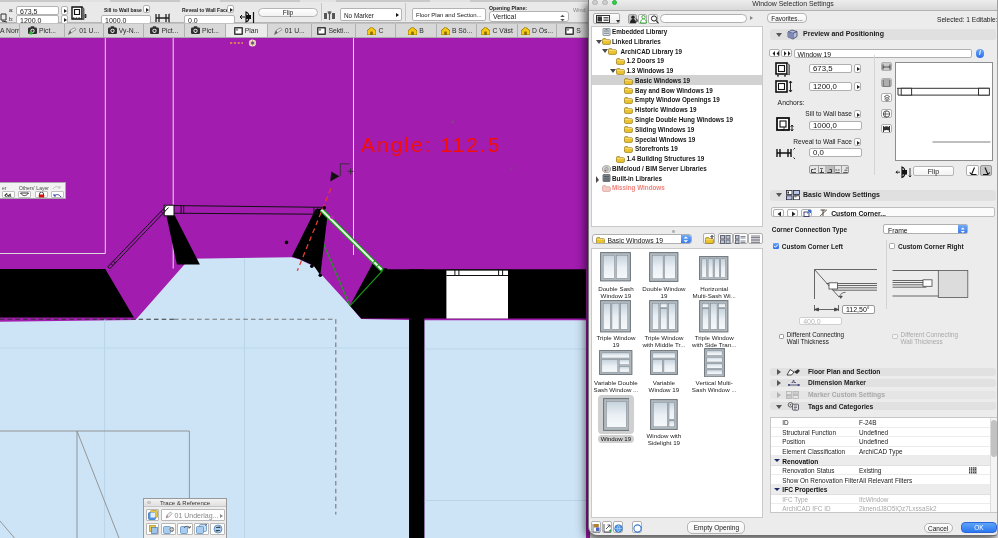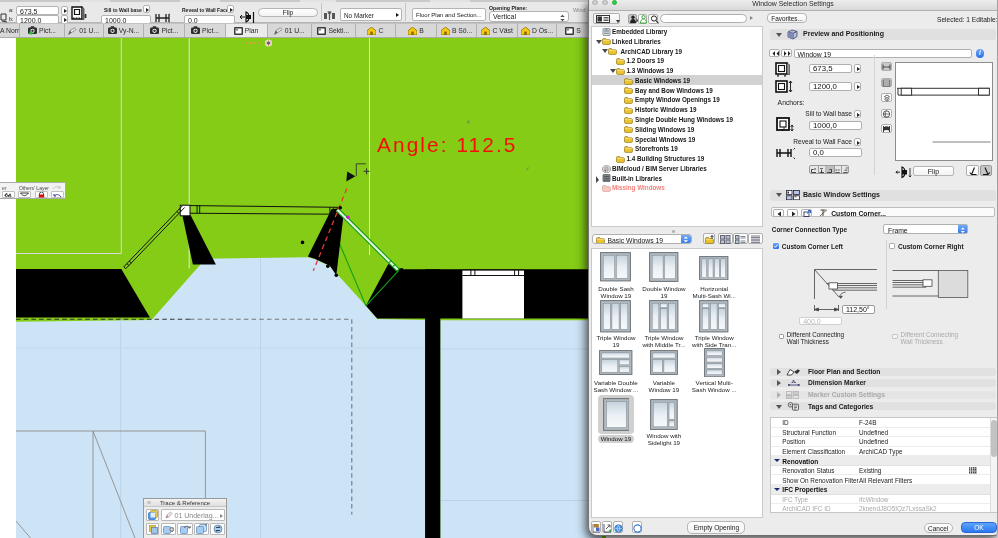--- a/index.html
+++ b/index.html
@@ -17,21 +17,21 @@
 .tb-lbl { position:absolute; font-size:7px; color:#222; white-space:nowrap; }
 .tri-r { position:absolute; width:0; height:0; border-top:2.5px solid transparent;
   border-bottom:2.5px solid transparent; border-left:3.5px solid #222; }
 
 #tabbar { left:0; top:23px; width:998px; height:15px; background:#d8d8d8;
   border-top:1px solid #c2c2c2; border-bottom:1px solid #ababab; }
 .tab { position:absolute; top:0; height:13px; border-right:1px solid #b0b0b0;
   font-size:6.8px; color:#2a2a2a; white-space:nowrap; overflow:hidden;
   display:flex; align-items:center; justify-content:center; }
 
-#canvas { left:16px; top:38px; width:590px; height:500px; background:#84cc16; }
+#canvas { left:0; top:38px; width:590px; height:500px; background:#a21caf; }
 
 .pal { position:absolute; background:#ececec; border:1px solid #a9a9a9; }
 
 #dialog { left:588px; top:0; width:410px; height:535.5px; background:#ececec; overflow:hidden;
   border-left:1px solid #777; border-bottom:1px solid #6e6e6e;
   border-right:1px solid #9f9f9f;
   border-radius:0 0 4px 9px; box-shadow:-4px 4px 10px rgba(0,0,0,.38), 0 3px 7px rgba(0,0,0,.45); }
 #dlg-title { position:absolute; left:0; top:0; width:100%; height:11px;
   background:linear-gradient(#ededed,#d9d9d9); border-bottom:1px solid #b1b1b1;
   border-radius:0; }

